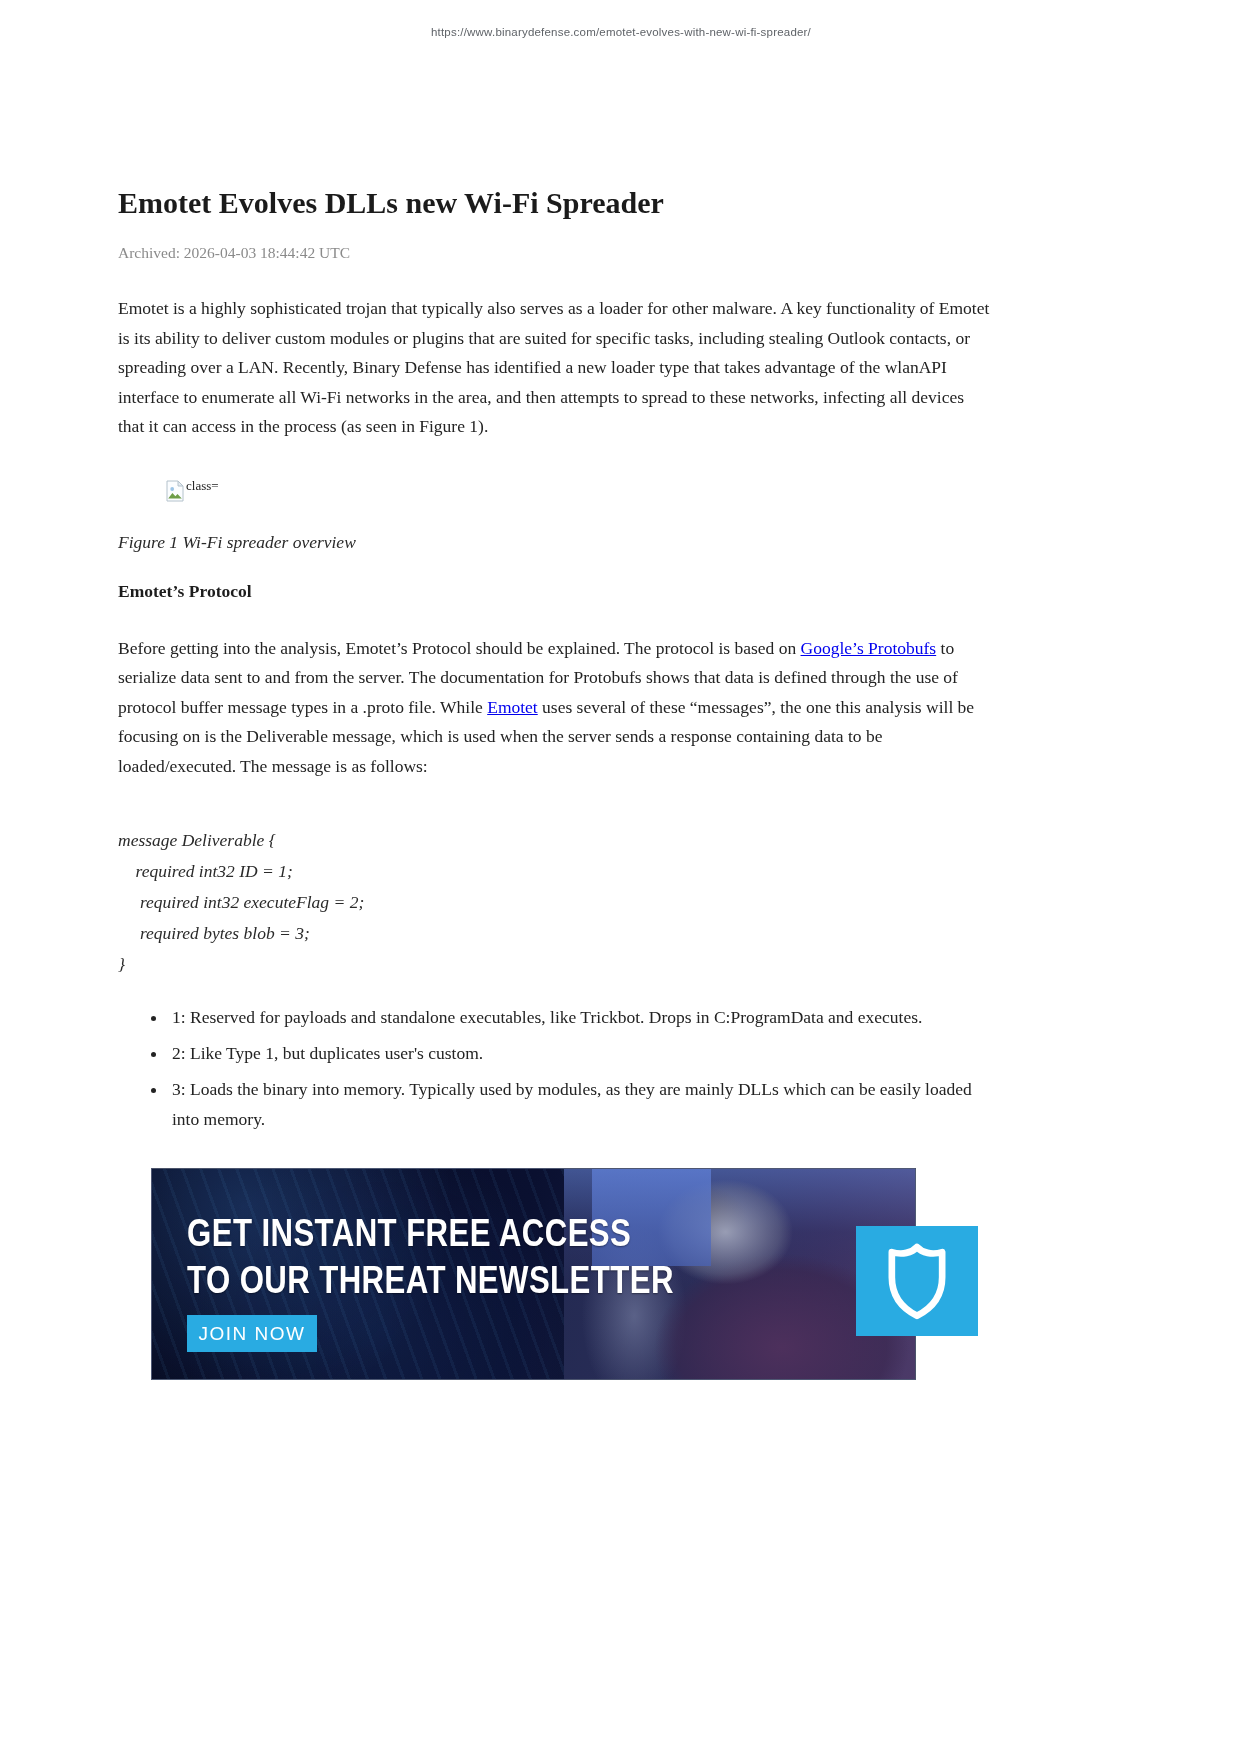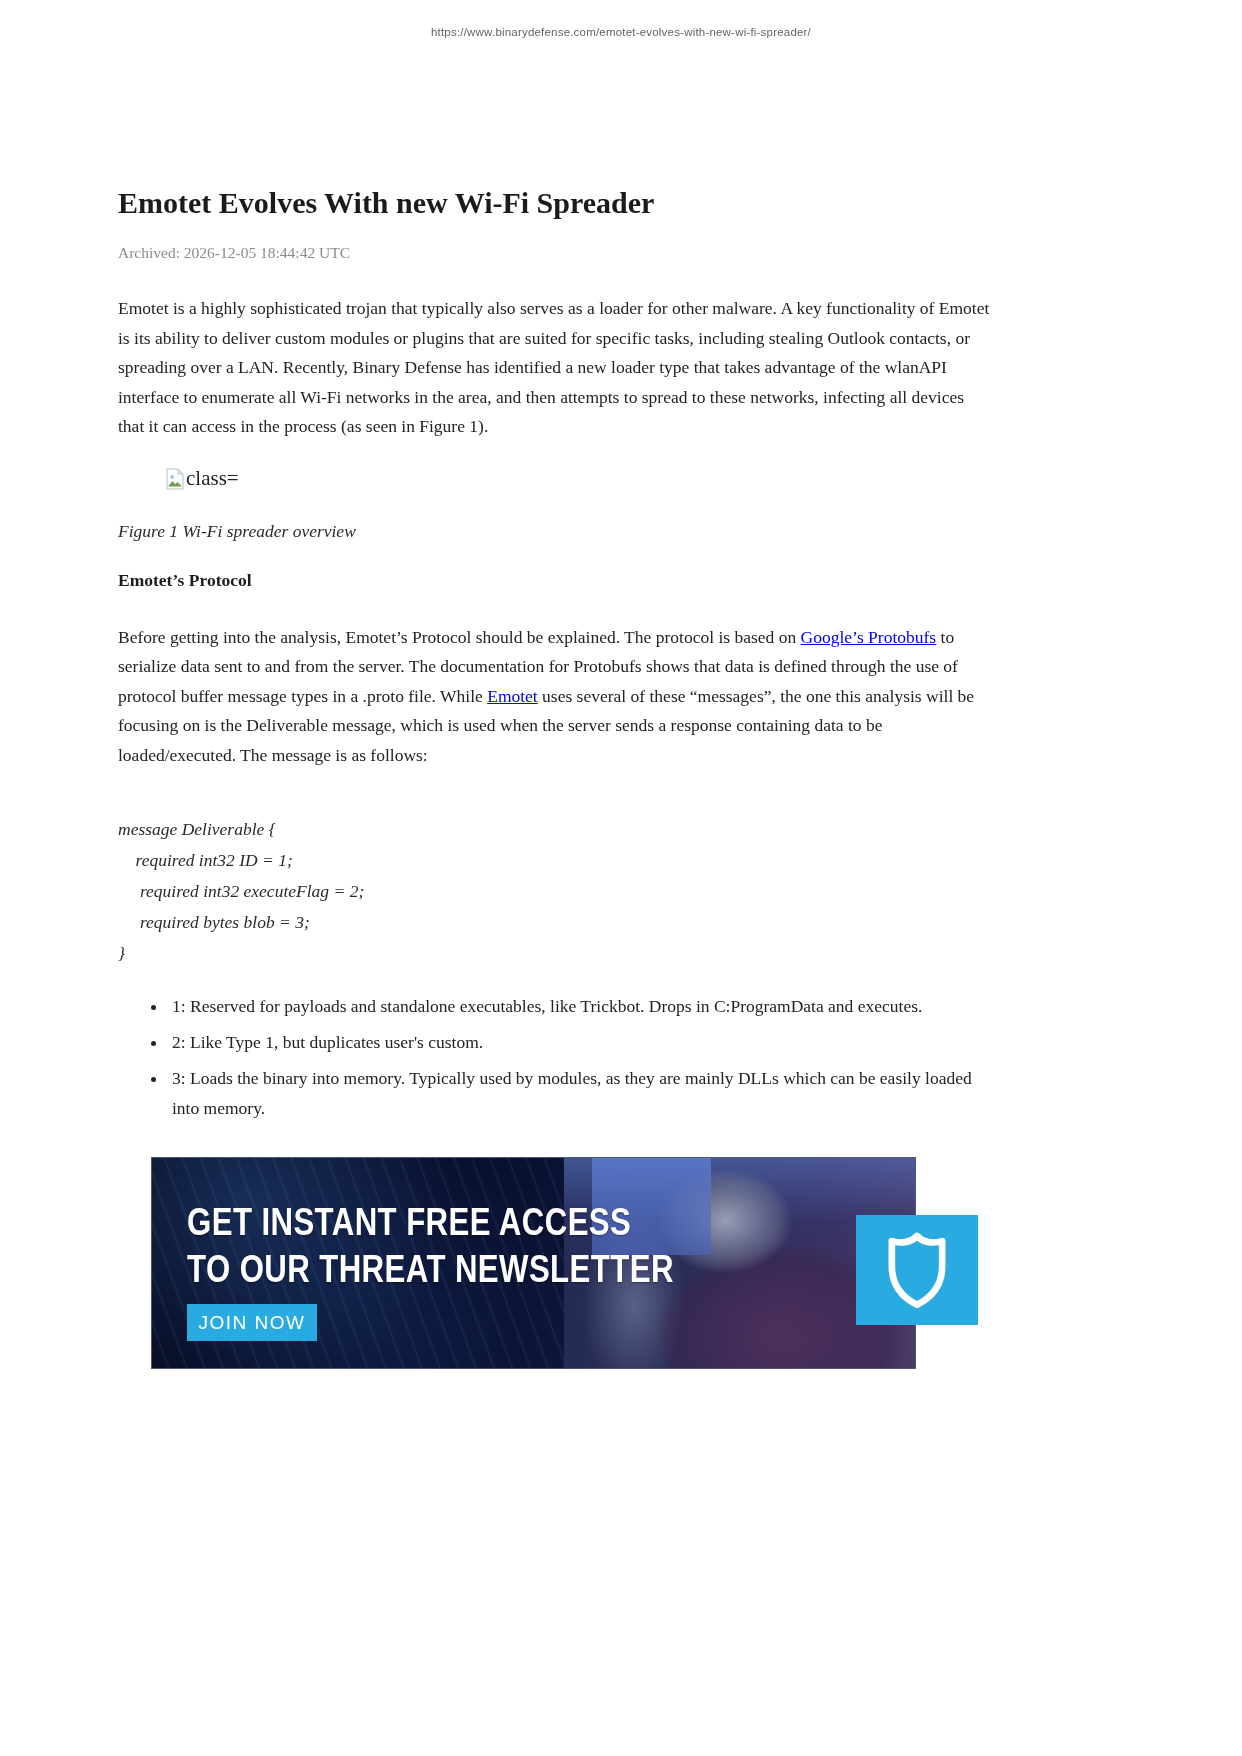--- a/index.html
+++ b/index.html
@@ -17,22 +17,22 @@
   h1.title{
     margin:146px 0 0 0;font-size:30px;line-height:38px;font-weight:bold;color:#1b1b1b;
   }
   .byline{margin-top:56px;font-size:17.5px;color:#4f4f4f;}
   .archived{margin-top:22px;font-size:15.5px;color:#8a8a8a;}
   p.body-para{
     margin:32px 0 0 0;font-size:17.5px;line-height:29.5px;color:#232323;
   }
   a.doc-link{color:#0000ee;text-decoration:underline;cursor:pointer;}
   .broken-line{
-    margin:24px 0 0 47px;display:flex;align-items:flex-start;
-    font-size:21px;color:#232323;
+    margin:36px 0 0 47px;display:flex;align-items:flex-start;
+    font-size:13px;color:#232323;
   }
   .broken-line svg{display:block;margin-top:2px;}
   .broken-text{margin-left:1px;}
   .fig-caption{margin-top:30px;font-size:17.5px;font-style:italic;color:#2a2a2a;}
   h3.section-heading{margin:28px 0 0 0;font-size:17.5px;font-weight:bold;color:#1d1d1d;}
   .code-block{margin:44px 0 0 0;font-size:17.5px;line-height:31px;font-style:italic;color:#2a2a2a;}
   .code-line{white-space:pre-wrap;}
   p.body-para.tight{margin-top:28px;}
   ul.flag-list{margin:22px 0 0 0;padding-left:50px;}
   ul.flag-list li{
@@ -90,24 +90,24 @@
     font-family:"Liberation Sans",sans-serif;font-size:12.5px;color:#555555;
   }
 </style>
 </head>
 <body>
 
 <div class="url-bar">https://www.binarydefense.com/emotet-evolves-with-new-wi-fi-spreader/</div>
 
 <div class="content">
 
-  <h1 class="title">Emotet Evolves With new Wi-Fi Spreader</h1>
+  <h1 class="title">Emotet Evolves DLLs new Wi-Fi Spreader</h1>
 
 
-  <div class="archived">Archived: 2026-12-05 18:44:42 UTC</div>
+  <div class="archived">Archived: 2026-04-03 18:44:42 UTC</div>
 
   <p class="body-para">Emotet is a highly sophisticated trojan that typically also serves as a loader for other malware. A key functionality of Emotet is its ability to deliver custom modules or plugins that are suited for specific tasks, including stealing Outlook contacts, or spreading over a LAN. Recently, Binary Defense has identified a new loader type that takes advantage of the wlanAPI interface to enumerate all Wi-Fi networks in the area, and then attempts to spread to these networks, infecting all devices that it can access in the process (as seen in Figure 1).</p>
 
   <div class="broken-line">
     <svg width="20" height="22" viewBox="0 0 20 22" aria-hidden="true">
       <path d="M2 1 h11 l5 5 v15 h-16 z" fill="#fbfdff" stroke="#b4c2cc" stroke-width="1"></path>
       <path d="M13 1 l5 5 h-5 z" fill="#e4ecf2" stroke="#b4c2cc" stroke-width="1"></path>
       <circle cx="7.2" cy="9" r="1.9" fill="#9cc4e6"></circle>
       <path d="M3.2 18.5 l4.2-5.4 3 3.1 2.1-2.2 4.3 4.5 z" fill="#6f9e49"></path>
     </svg>

